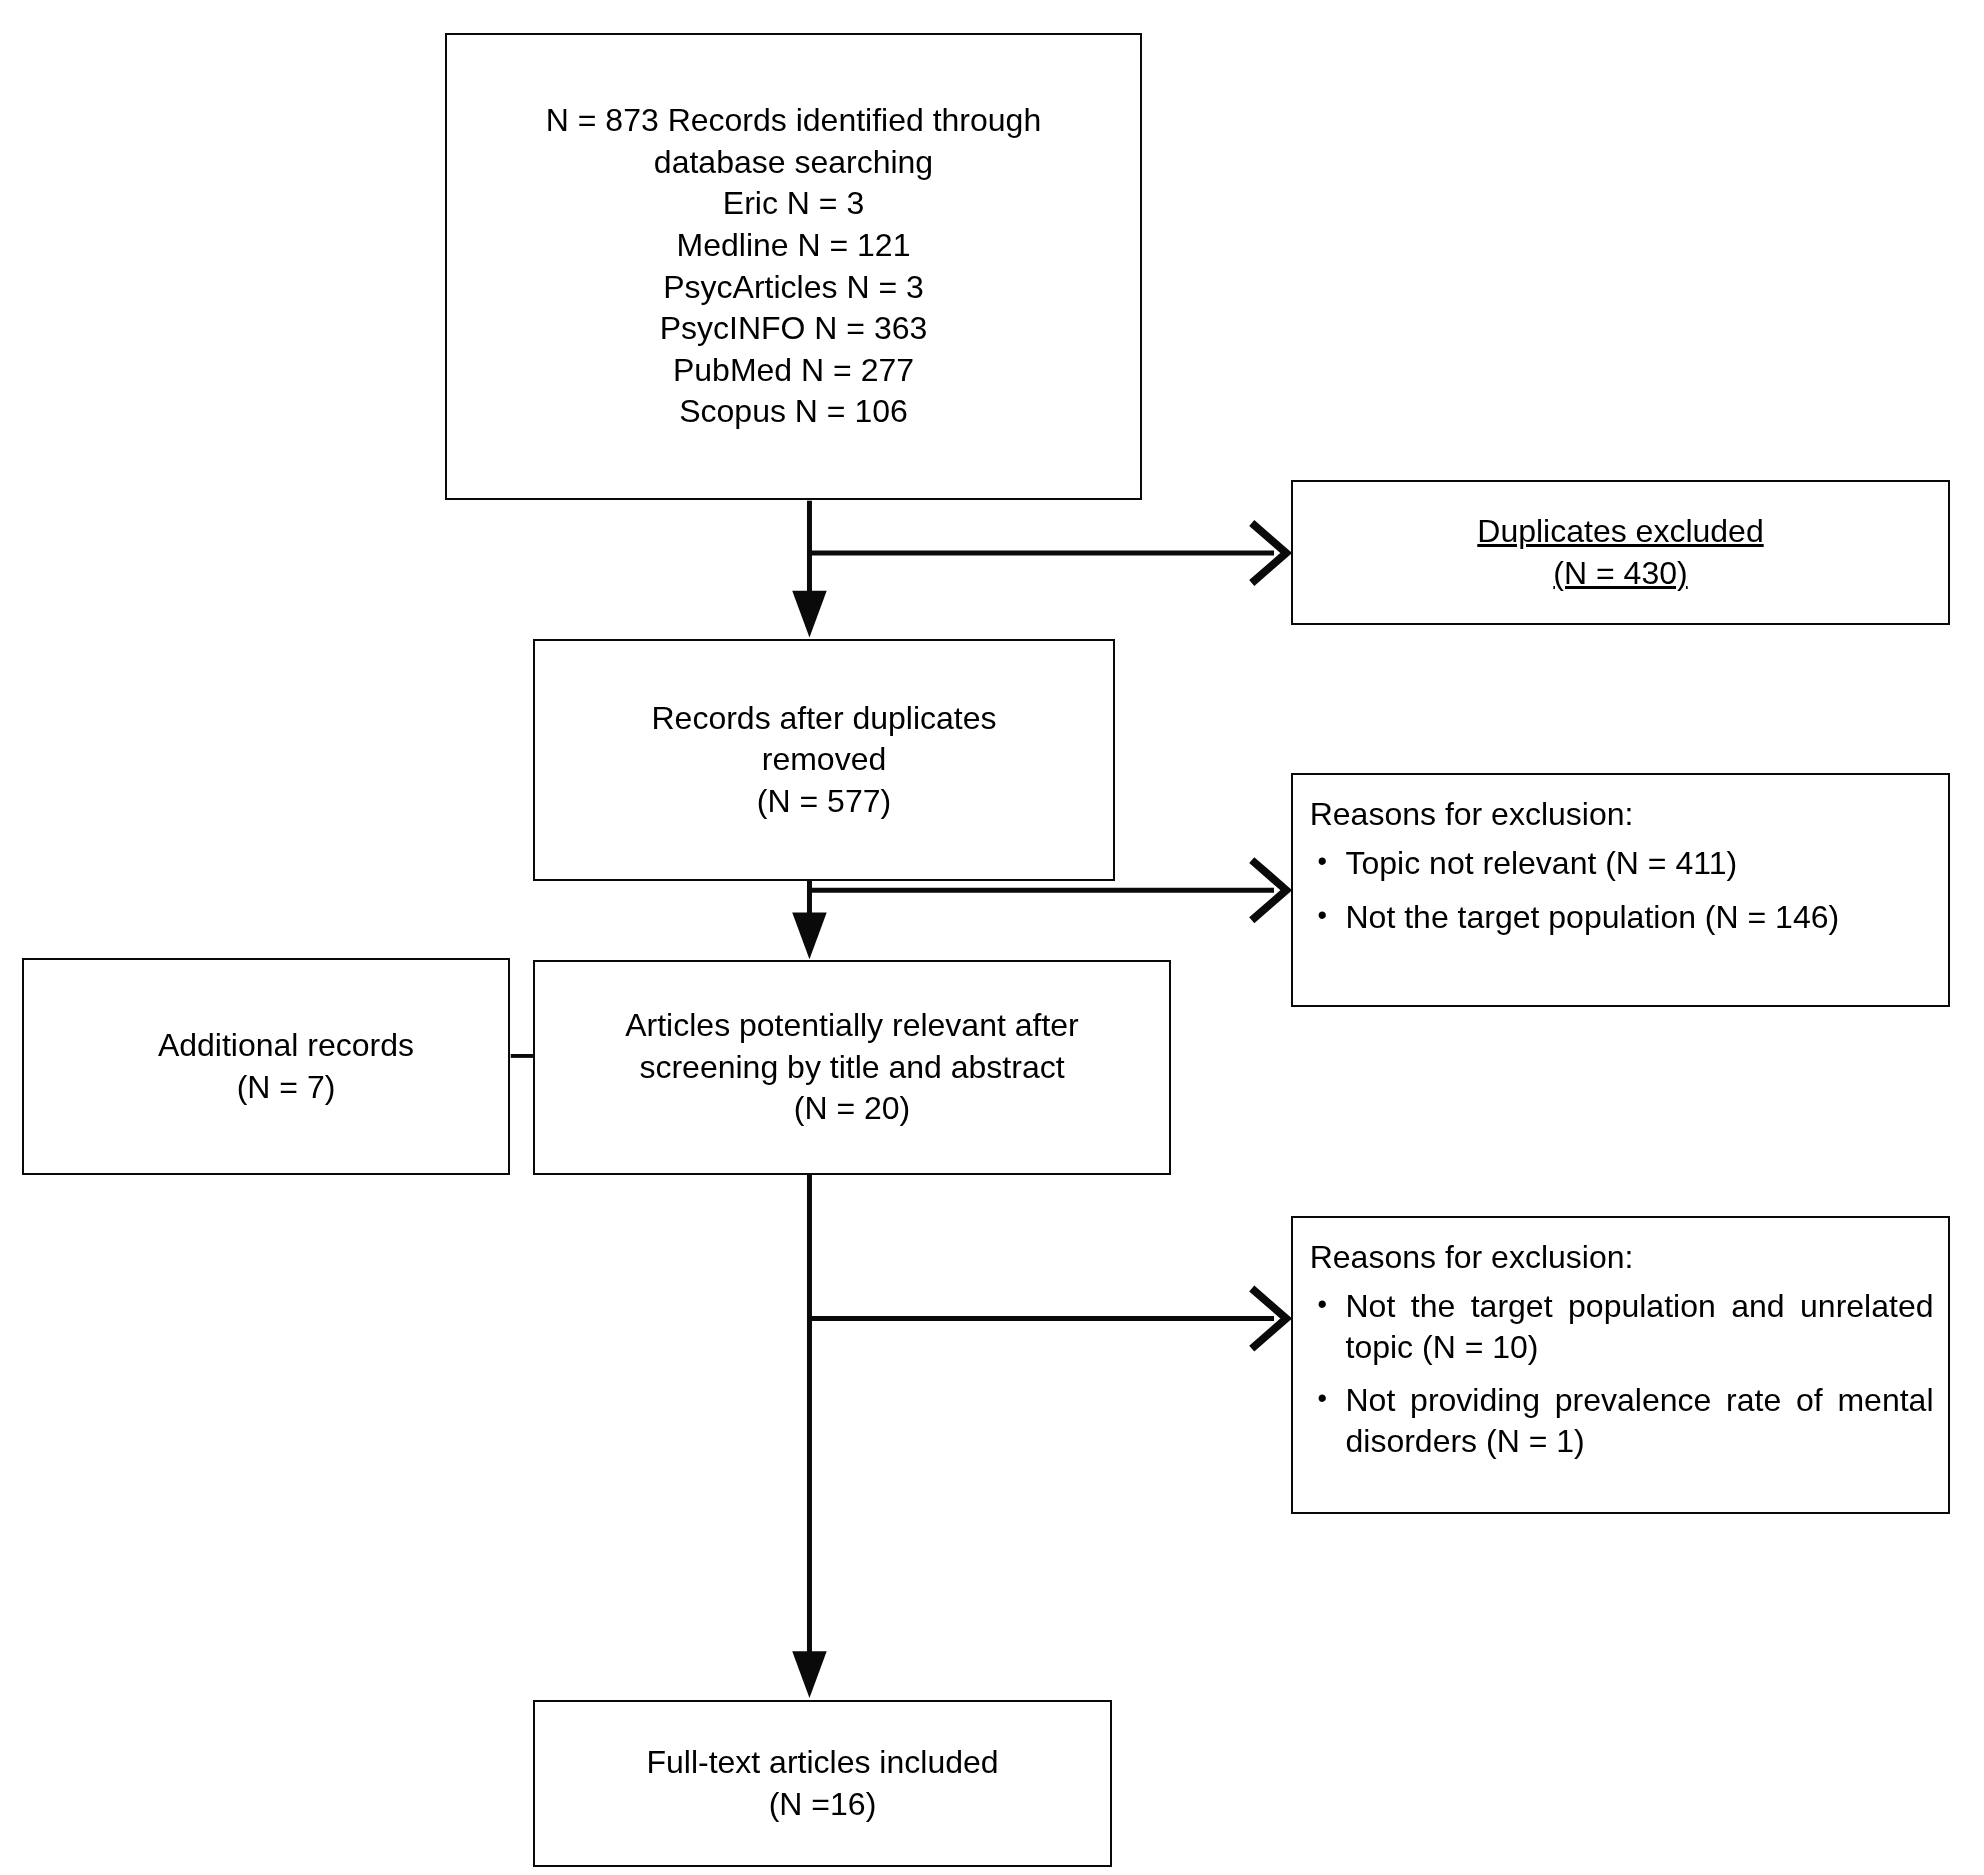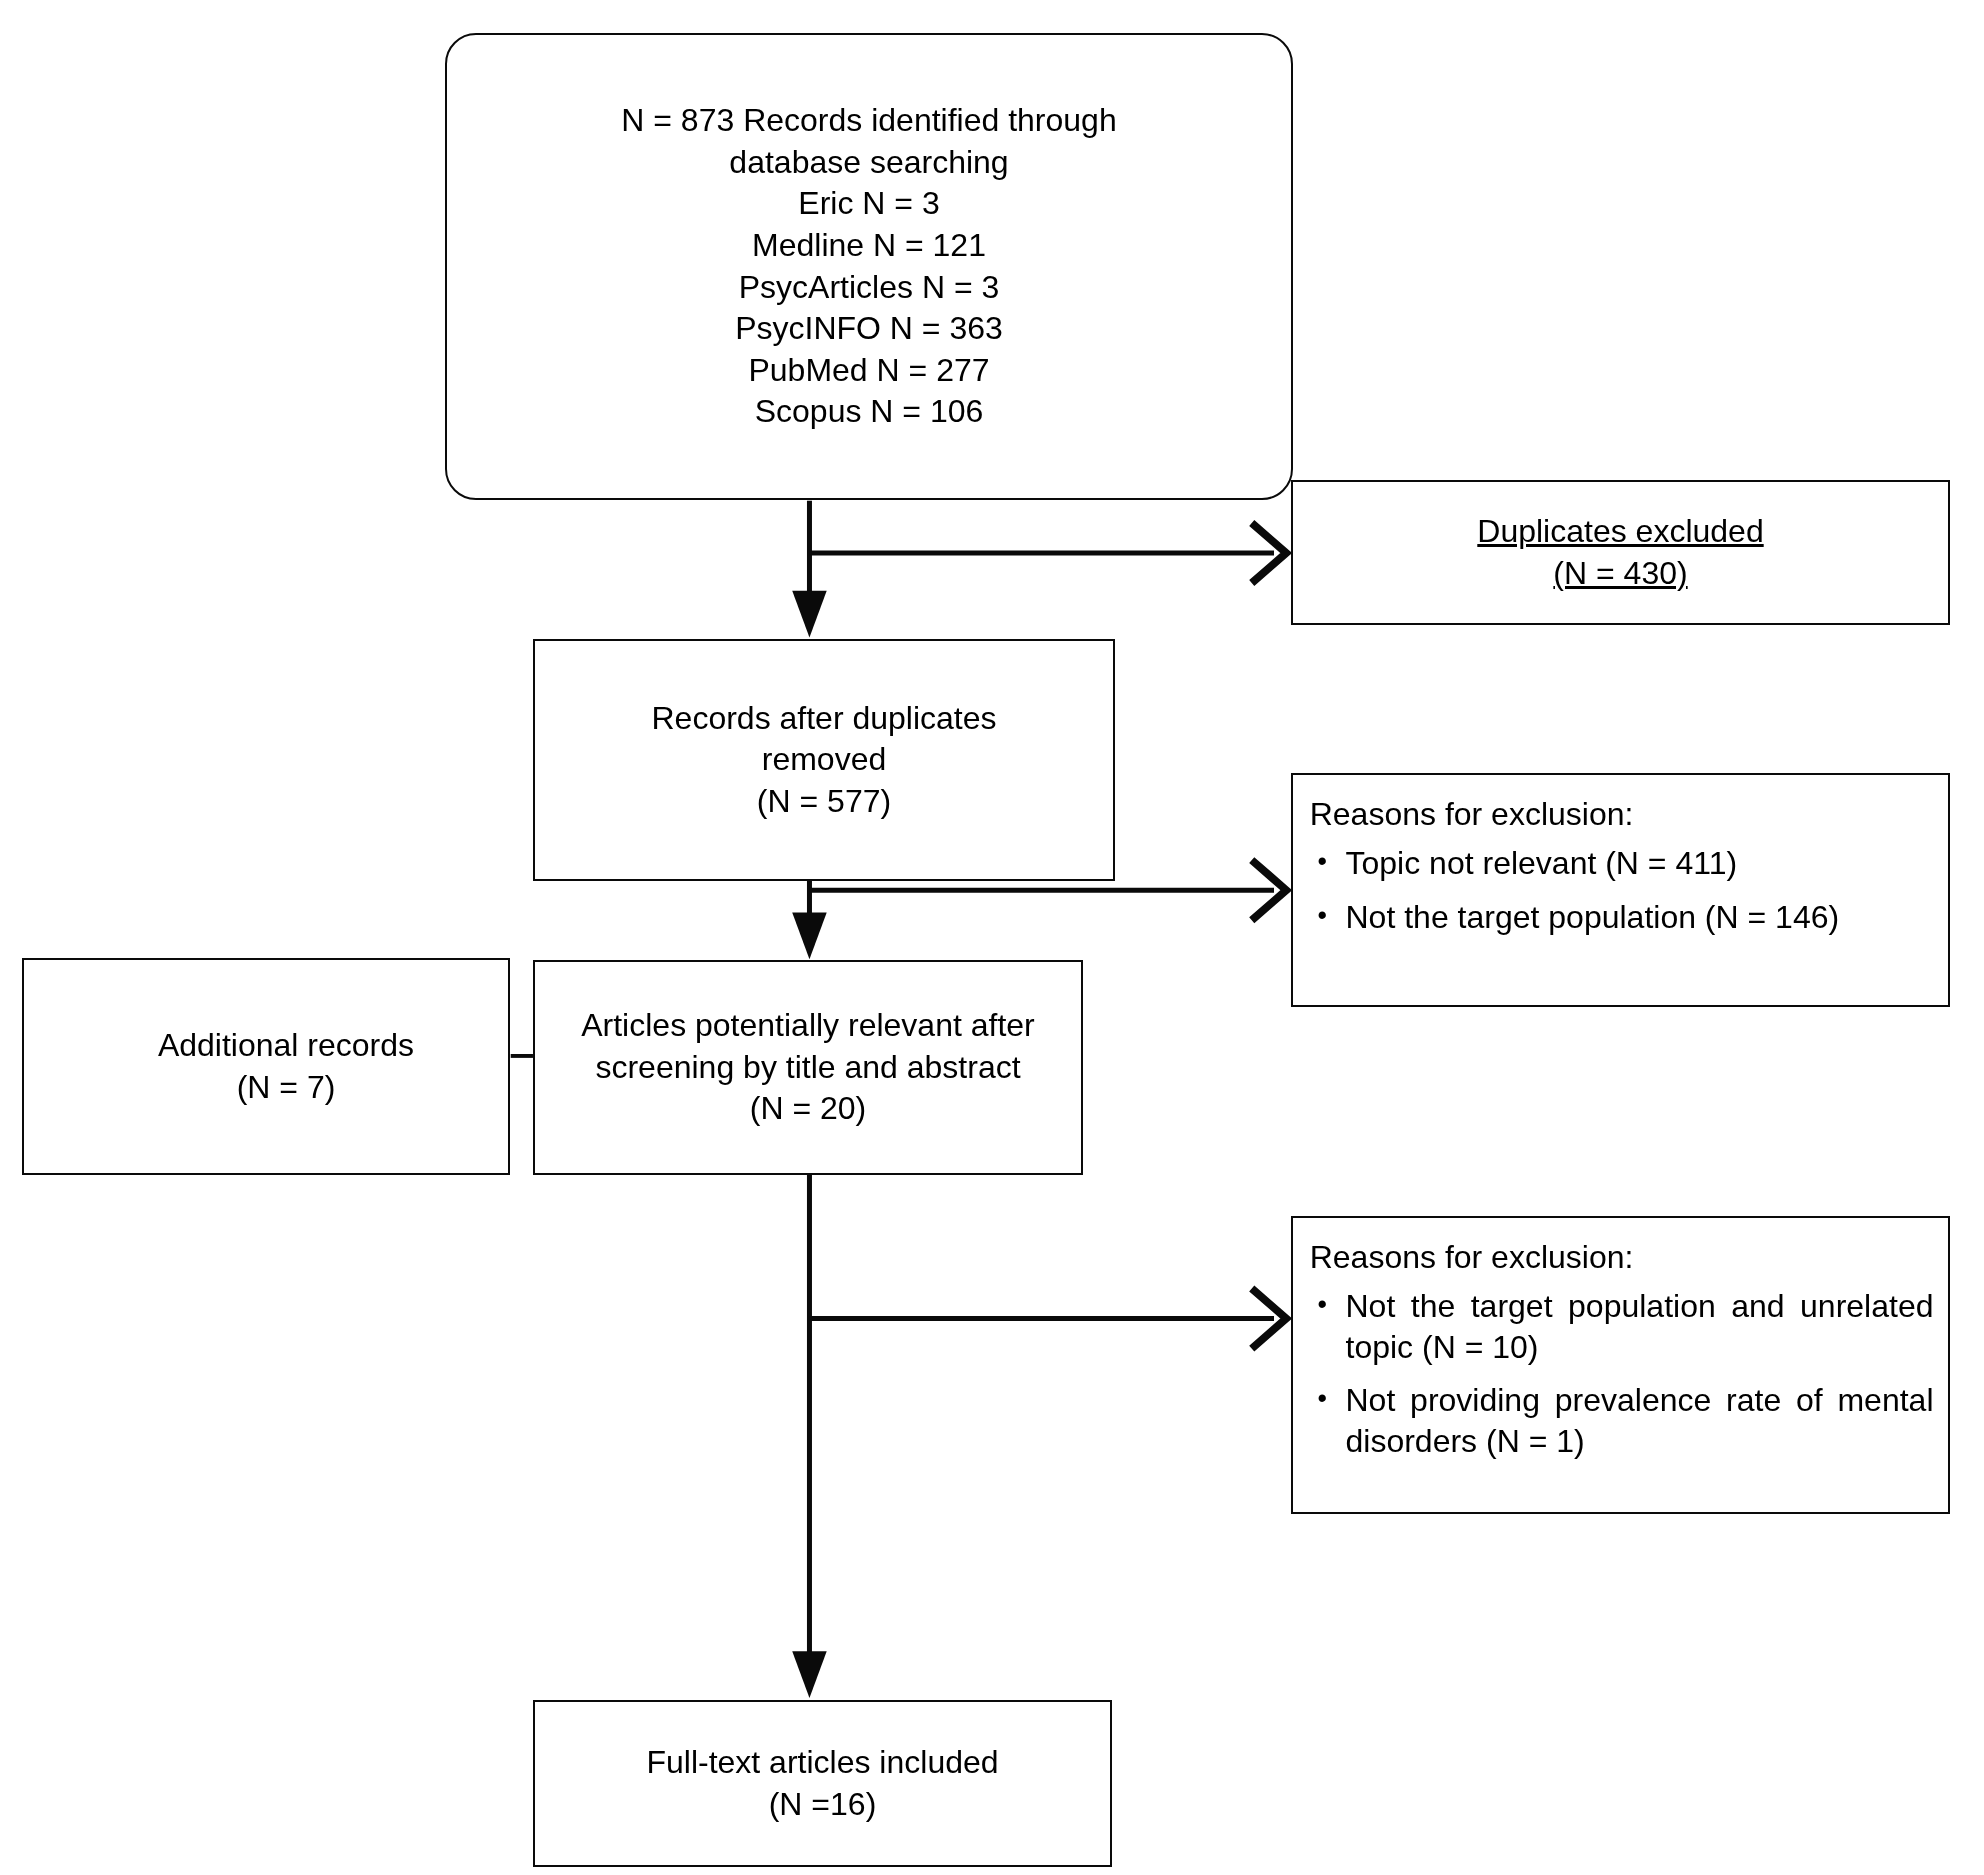--- a/index.html
+++ b/index.html
@@ -23,34 +23,34 @@
   .box.centered{align-items:center;text-align:center;}
   .line{
     margin:0;
     font-size:32px;
     line-height:1.30;
     white-space:nowrap;
     letter-spacing:0px;
   }
 
   
-  #box-identified{left:445px;top:33px;width:848px;height:467px;border-radius:31px;}
+  #box-identified{left:445px;top:33px;width:697px;height:467px;}
   #box-identified .line:first-child,
   #box-identified .line:nth-child(2){white-space:normal;}
 
   #box-duplicates{left:1291px;top:480px;width:659px;height:145px;text-decoration:underline;}
 
   #box-after-dup{left:533px;top:639px;width:582px;height:242px;}
 
   #box-excl-1{left:1291px;top:773px;width:659px;height:234px;
               justify-content:flex-start;padding:19px 14.5px 0 14.5px;}
 
   #box-additional{left:22px;top:958px;width:488px;height:217px;padding-left:40px;}
 
-  #box-screening{left:533px;top:960px;width:550px;height:215px;}
+  #box-screening{left:533px;top:960px;width:638px;height:215px;}
 
   #box-excl-2{left:1291px;top:1216px;width:659px;height:298px;
               justify-content:flex-start;padding:19px 14.5px 0 14.5px;}
 
   #box-fulltext{left:533px;top:1700px;width:579px;height:167px;}
 
   
   .excl-title{
     font-size:32px;line-height:1.26;margin:0 0 9px 2.2px;white-space:nowrap;
   }

